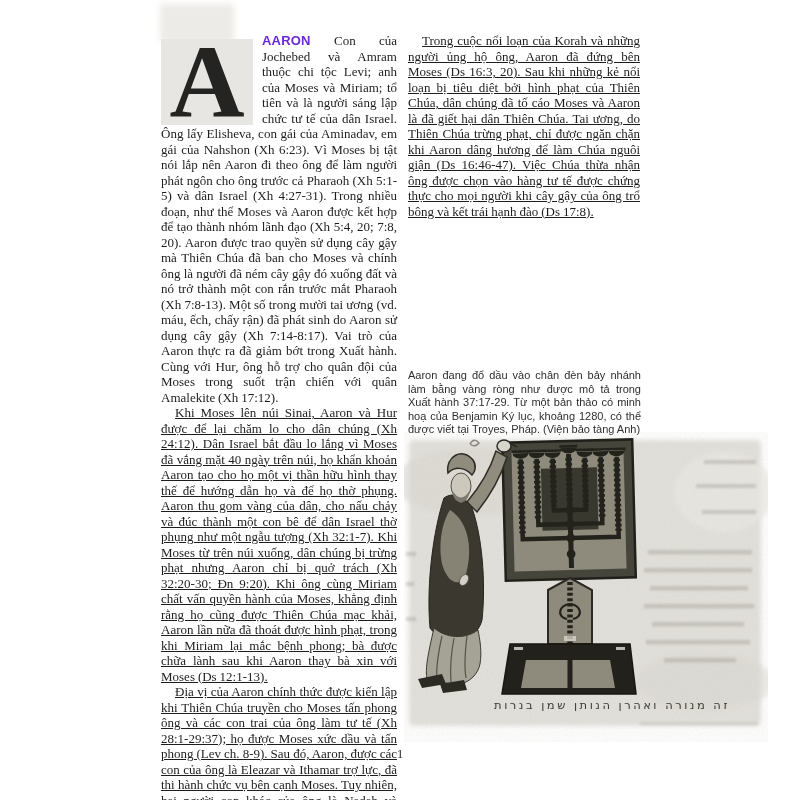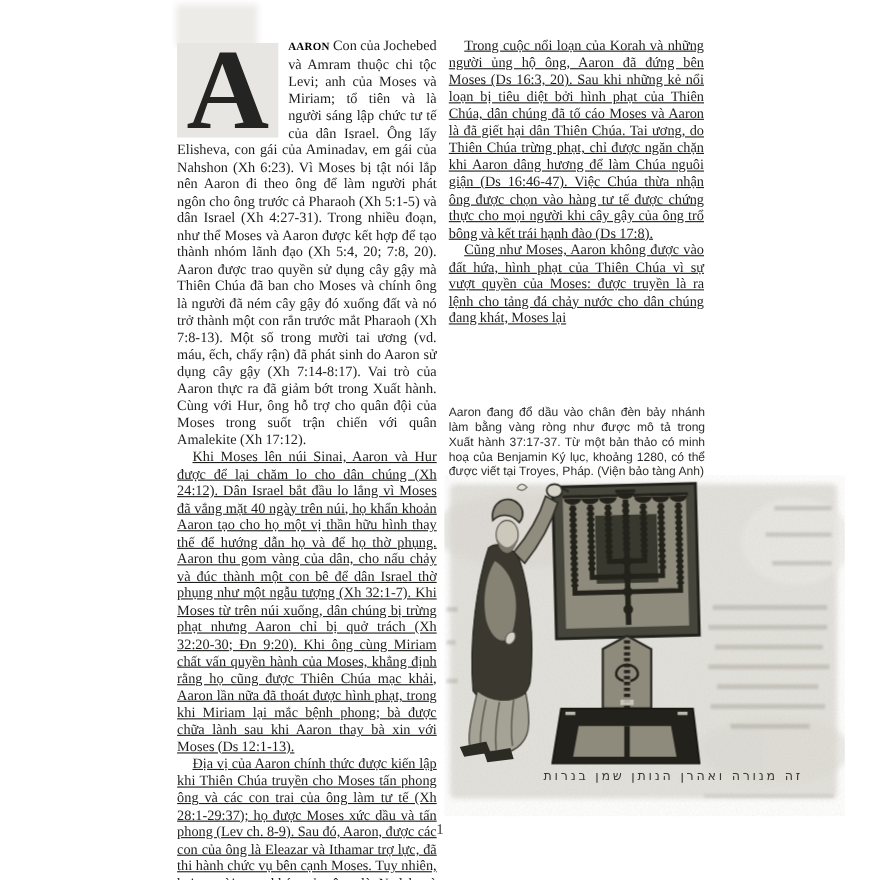--- a/index.html
+++ b/index.html
@@ -7,22 +7,22 @@
         font-family:"Liberation Serif",serif;color:#1d1d1c;}
   .col{position:absolute;text-align:justify;font-size:13px;line-height:15.5px;word-spacing:-0.3px;}
   .col p{margin:0;}
   .col p.ind{text-indent:14px;text-decoration:underline;}
   .col-left{left:161px;top:33px;width:236px;}
   .col-right{left:408px;top:33px;width:232px;}
   .dropbox{float:left;width:92px;height:86px;background:#e8e6e2;margin:6px 9px 1px 0;
            display:flex;align-items:center;justify-content:center;overflow:visible;}
   .dropcap{font-family:"Liberation Serif",serif;font-weight:bold;font-size:104px;
            line-height:86px;color:#242423;}
-  .headword{font-family:Liberation Serif, serif;font-weight:bold;font-size:10px;
-            letter-spacing:0.2px;color:#000000;}
+  .headword{font-family:Liberation Sans, sans-serif;font-weight:bold;font-size:13px;
+            letter-spacing:0.2px;color:#6d28d9;}
   .smudge{position:absolute;left:160px;top:4px;width:74px;height:38px;background:#edebe8;filter:blur(3px);}
   .caption{position:absolute;left:408px;top:369px;width:233px;
            font-family:"Liberation Sans",sans-serif;font-size:11px;line-height:13.6px;
            color:#2d2d2c;text-align:justify;}
   .figure{position:absolute;left:404px;top:432px;width:364px;height:310px;}
   .pagenum{position:absolute;left:390px;top:746px;width:20px;text-align:center;
            font-size:13.5px;color:#3a3a3a;}
 </style>
 </head>
 <body>
@@ -38,24 +38,23 @@
         </span>
       <b class="headword">AARON</b>
       <span>Con của Jochebed và Amram thuộc chi tộc Levi; anh của Moses và Miriam; tổ tiên và là người sáng lập chức tư tế của dân Israel. Ông lấy Elisheva, con gái của Aminadav, em gái của Nahshon (Xh 6:23). Vì Moses bị tật nói lắp nên Aaron đi theo ông để làm người phát ngôn cho ông trước cả Pharaoh (Xh 5:1-5) và dân Israel (Xh 4:27-31). Trong nhiều đoạn, như thể Moses và Aaron được kết hợp để tạo thành nhóm lãnh đạo (Xh 5:4, 20; 7:8, 20). Aaron được trao quyền sử dụng cây gậy mà Thiên Chúa đã ban cho Moses và chính ông là người đã ném cây gậy đó xuống đất và nó trở thành một con rắn trước mắt Pharaoh (Xh 7:8-13). Một số trong mười tai ương (vd. máu, ếch, chấy rận) đã phát sinh do Aaron sử dụng cây gậy (Xh 7:14-8:17). Vai trò của Aaron thực ra đã giảm bớt trong Xuất hành. Cùng với Hur, ông hỗ trợ cho quân đội của Moses trong suốt trận chiến với quân Amalekite (Xh 17:12).</span>
     </p>
     <p class="ind">Khi Moses lên núi Sinai, Aaron và Hur được để lại chăm lo cho dân chúng (Xh 24:12). Dân Israel bắt đầu lo lắng vì Moses đã vắng mặt 40 ngày trên núi, họ khẩn khoản Aaron tạo cho họ một vị thần hữu hình thay thế để hướng dẫn họ và để họ thờ phụng. Aaron thu gom vàng của dân, cho nấu chảy và đúc thành một con bê để dân Israel thờ phụng như một ngẫu tượng (Xh 32:1-7). Khi Moses từ trên núi xuống, dân chúng bị trừng phạt nhưng Aaron chỉ bị quở trách (Xh 32:20-30; Đn 9:20). Khi ông cùng Miriam chất vấn quyền hành của Moses, khẳng định rằng họ cũng được Thiên Chúa mạc khải, Aaron lần nữa đã thoát được hình phạt, trong khi Miriam lại mắc bệnh phong; bà được chữa lành sau khi Aaron thay bà xin với Moses (Ds 12:1-13).</p>
     <p class="ind">Địa vị của Aaron chính thức được kiến lập khi Thiên Chúa truyền cho Moses tấn phong ông và các con trai của ông làm tư tế (Xh 28:1-29:37); họ được Moses xức dầu và tấn phong (Lev ch. 8-9). Sau đó, Aaron, được các con của ông là Eleazar và Ithamar trợ lực, đã thi hành chức vụ bên cạnh Moses. Tuy nhiên, hai người con khác của ông là Nadab và Abihu, cũng được</p>
   </div>
 
   <div class="col col-right">
     <p class="ind">Trong cuộc nổi loạn của Korah và những người ủng hộ ông, Aaron đã đứng bên Moses (Ds 16:3, 20). Sau khi những kẻ nổi loạn bị tiêu diệt bởi hình phạt của Thiên Chúa, dân chúng đã tố cáo Moses và Aaron là đã giết hại dân Thiên Chúa. Tai ương, do Thiên Chúa trừng phạt, chỉ được ngăn chặn khi Aaron dâng hương để làm Chúa nguôi giận (Ds 16:46-47). Việc Chúa thừa nhận ông được chọn vào hàng tư tế được chứng thực cho mọi người khi cây gậy của ông trổ bông và kết trái hạnh đào (Ds 17:8).</p>
-    <p class="ind">Cũng như Moses, Aaron không được vào đất hứa, hình phạt của Thiên Chúa vì sự vượt quyền của Moses: được truyền là ra lệnh cho tảng đá chảy nước cho dân chúng đang khát, Moses lại</p>
   </div>
 
-  <div class="caption">Aaron đang đổ dầu vào chân đèn bảy nhánh làm bằng vàng ròng như được mô tả trong Xuất hành 37:17-37. Từ một bản thảo có minh hoạ của Benjamin Ký lục, khoảng 1280, có thể được viết tại Troyes, Pháp. (Viện bảo tàng Anh)</div>
+  <div class="caption">Aaron đang đổ dầu vào chân đèn bảy nhánh làm bằng vàng ròng như được mô tả trong Xuất hành 37:17-29. Từ một bản thảo có minh hoạ của Benjamin Ký lục, khoảng 1280, có thể được viết tại Troyes, Pháp. (Viện bảo tàng Anh)</div>
 
   <div class="figure">
     <svg viewBox="0 0 364 310" width="364" height="310" xmlns="http://www.w3.org/2000/svg">
       <defs>
         <filter id="soften">
             <feGaussianBlur stdDeviation="2.2"></feGaussianBlur>
           </filter>
         <filter id="blur1">
             <feGaussianBlur stdDeviation="1"></feGaussianBlur>
           </filter>

